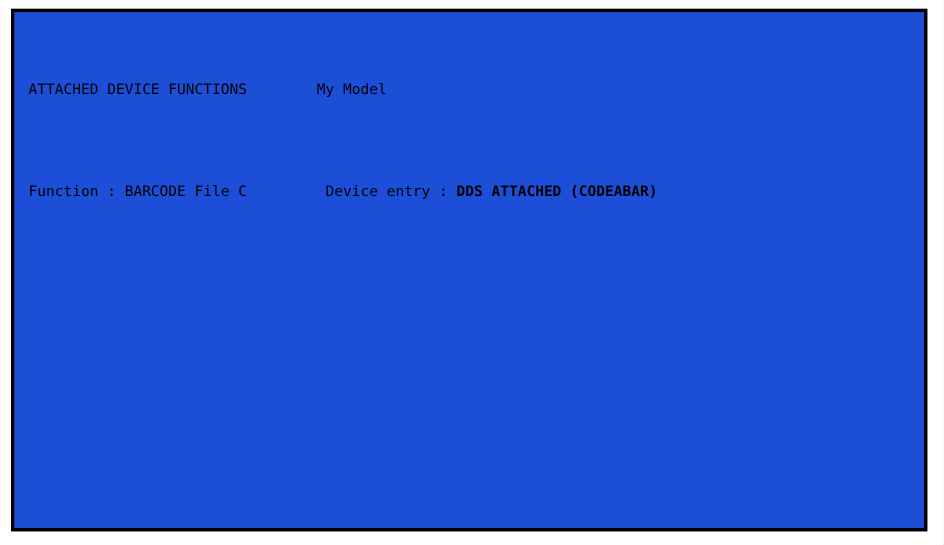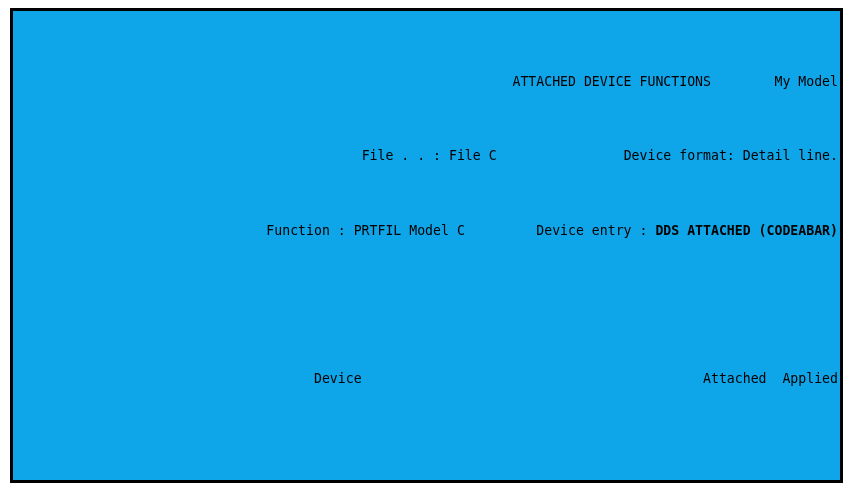--- a/index.html
+++ b/index.html
@@ -16,23 +16,22 @@
   }
 
   
   #terminal-frame {
     position: absolute;
     left: 10px;
     top: 8px;
     width: 833px;
     height: 475px;
     border: 3px solid #000000;
-    background: #0ea5e9;
+    background: #1d4ed8;
     box-sizing: border-box;
-    text-align: right;
   }
 
   
   #screen {
     position: absolute;
     left: 13px;
     top: 6px;
     width: 812px;
     height: 460px;
     font-size: 13.2px;
@@ -59,27 +58,25 @@
   }
 </style>
 </head>
 <body>
 
 <div id="terminal-frame">
   <div id="screen">
 
     <span class="row"><span class="r">ATTACHED DEVICE FUNCTIONS        My Model</span></span>
 
-    <span class="row"><span class="r">File . . : File C                Device format: Detail line.</span></span>
 
-    <span class="row"><span class="r">Function : PRTFIL Model C         Device entry : </span><span class="b">DDS ATTACHED (CODEABAR)</span></span>
+    <span class="row"><span class="r">Function : BARCODE File C         Device entry : </span><span class="b">DDS ATTACHED (CODEABAR)</span></span>
 
     <span class="blank"> </span>
 
-    <span class="row"><span class="r">  Device                                           Attached  Applied</span></span>
 
 
     
 
     
     
     
     
     
     

